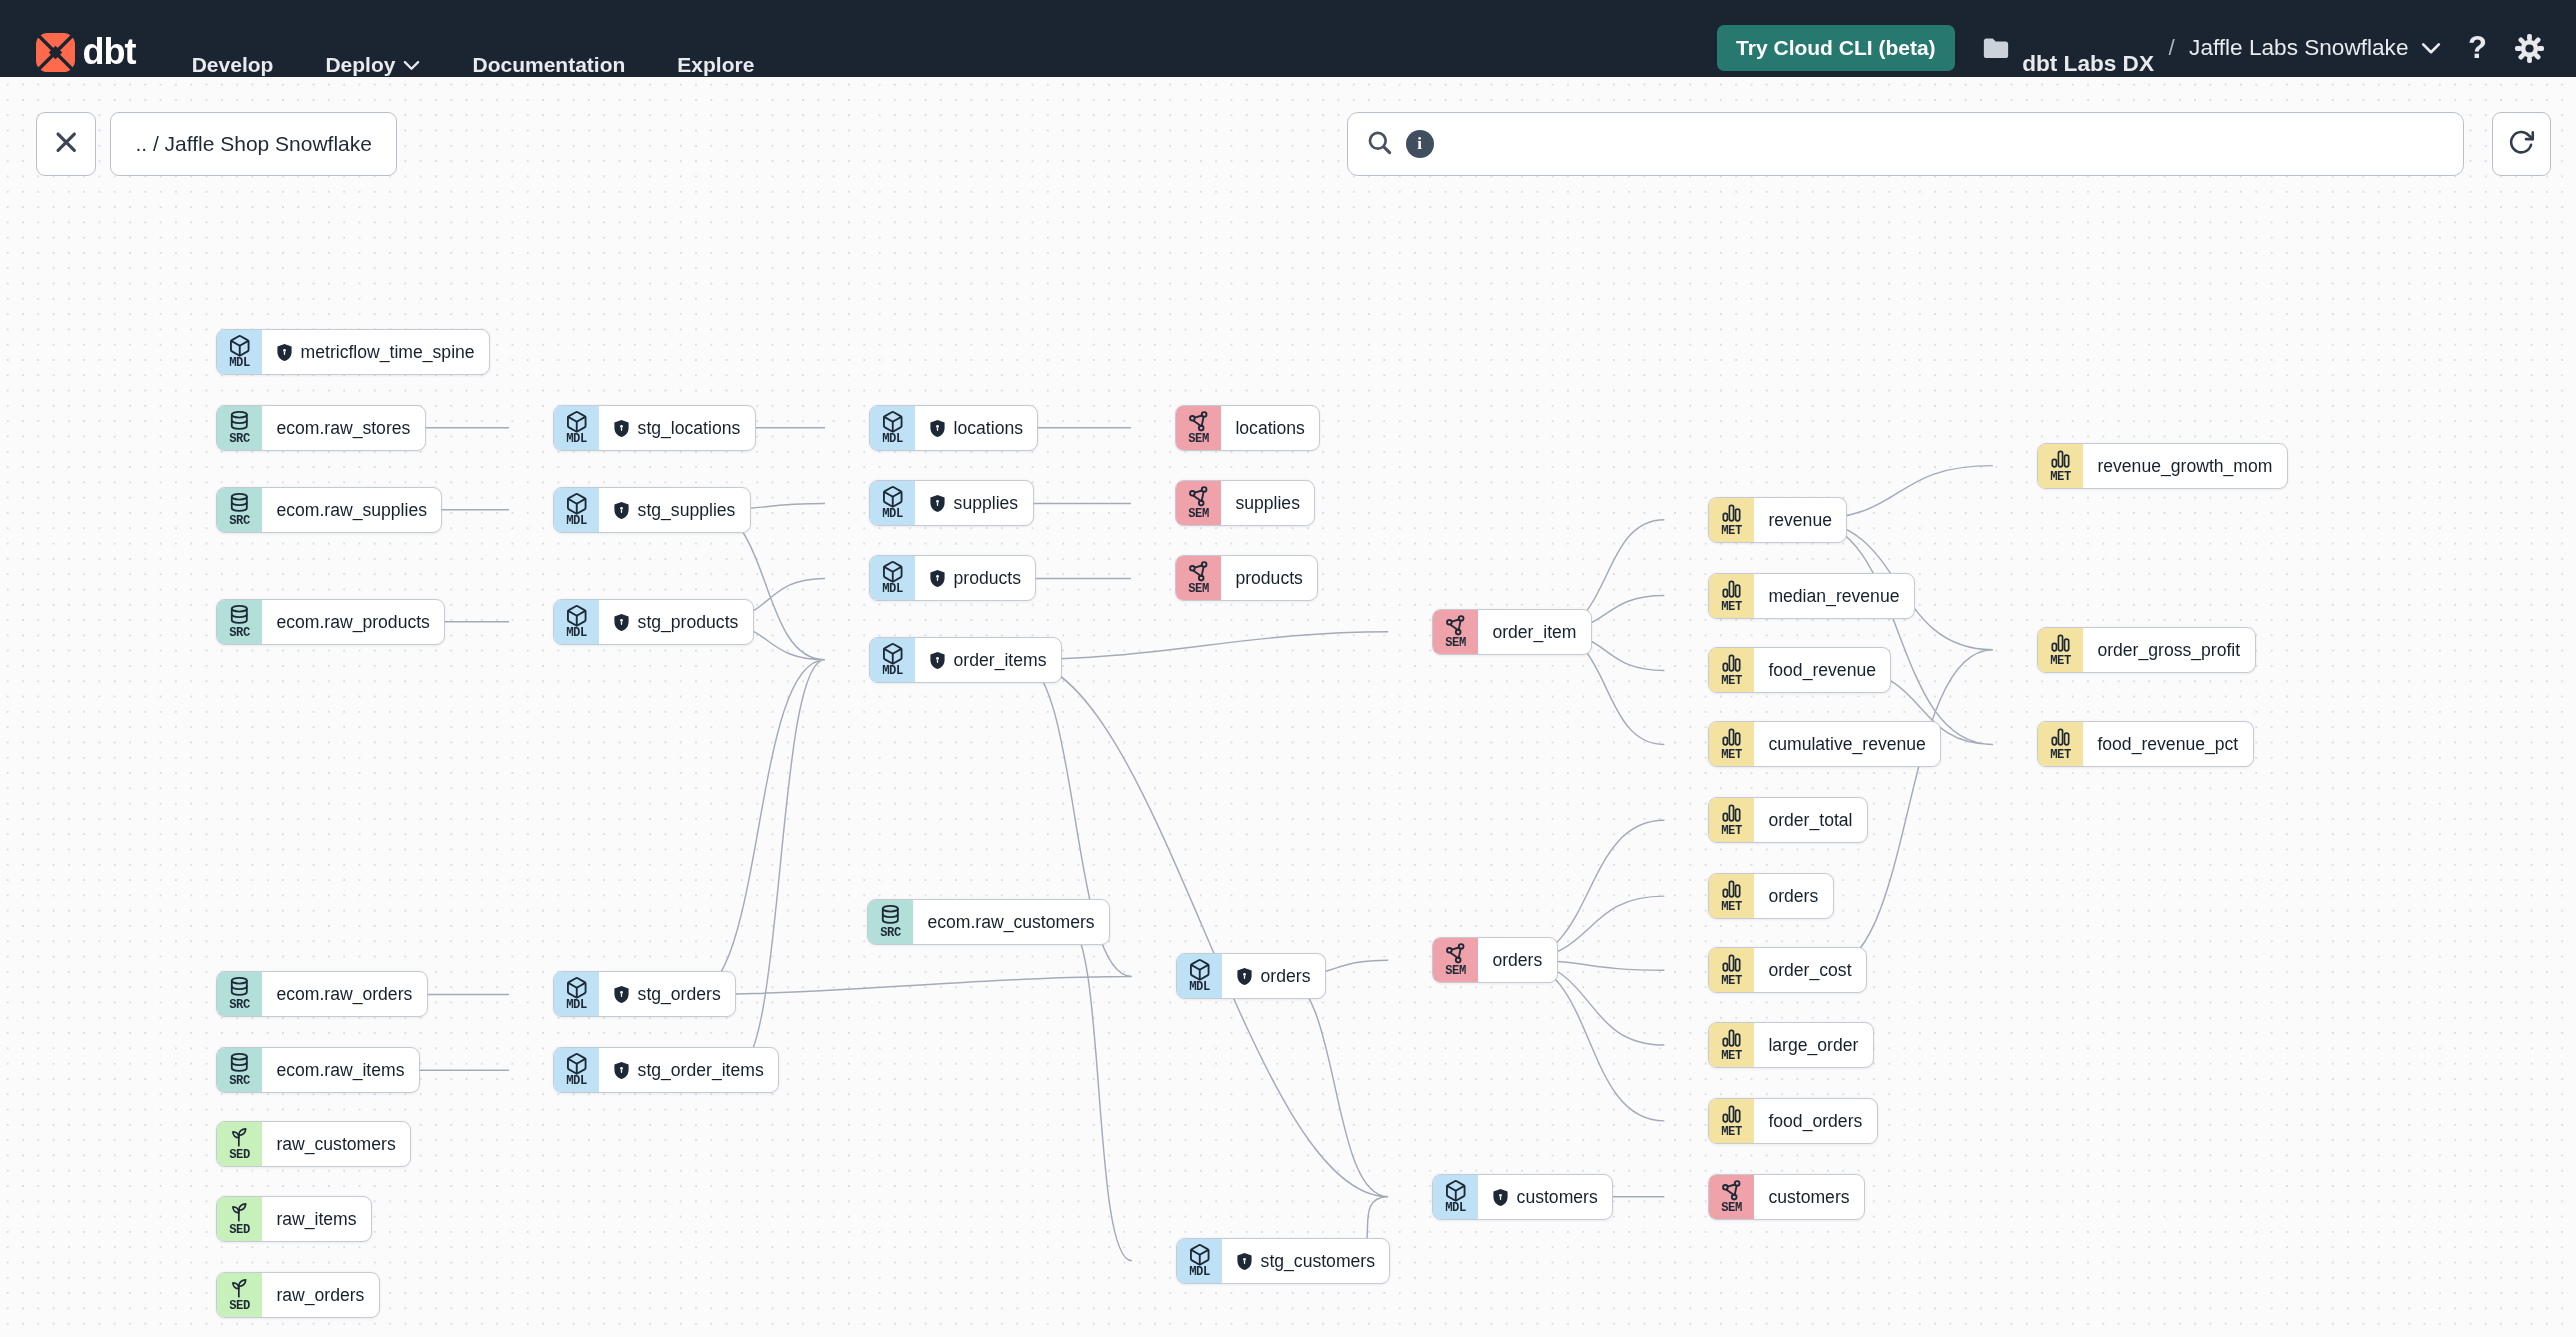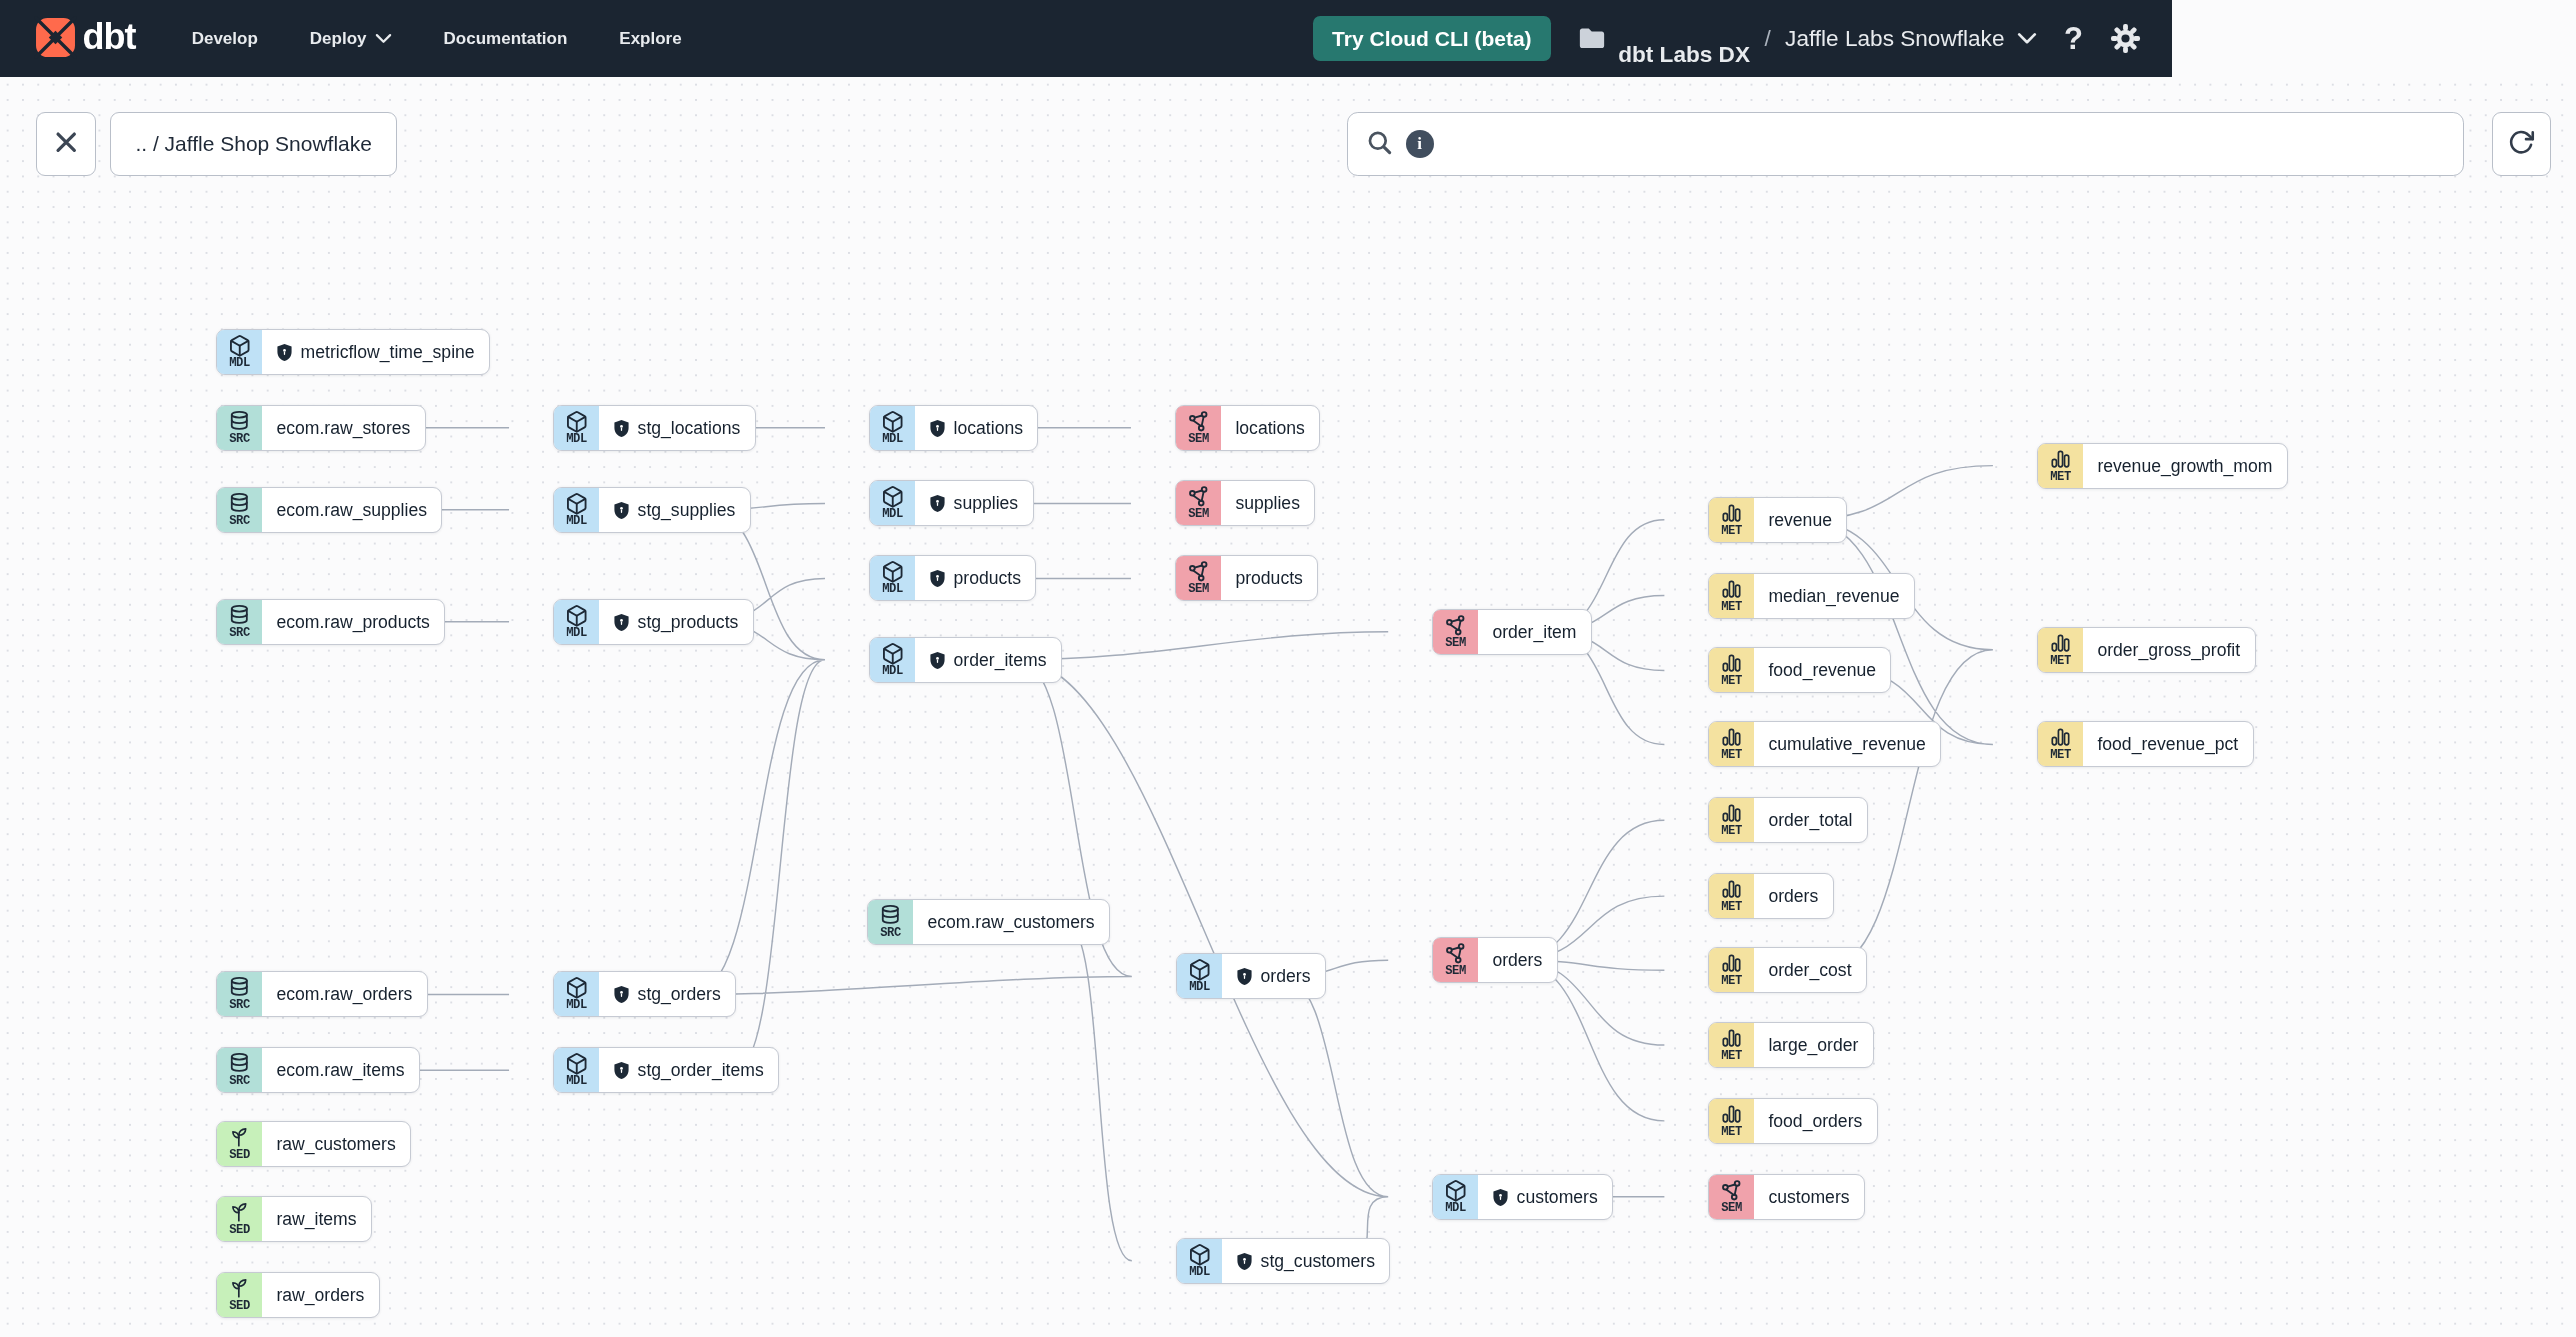--- a/index.html
+++ b/index.html
@@ -3,27 +3,27 @@
 <meta charset="utf-8">
 <style>
   html,body{margin:0;padding:0;}
   body{
     width:2576px;height:1338px;position:relative;overflow:hidden;
     font-family:"Liberation Sans",sans-serif;background:#fbfbfc;
     -webkit-font-smoothing:antialiased;
   }
   
   .navbar{
-    position:absolute;top:0;left:0;width:2172px;height:77px;
-    background:#1b2531;display:flex;align-items:center;z-index:50;
+    position:absolute;top:0;left:0;width:2576px;height:77px;
+    background:#1b2531;display:flex;align-items:flex-end;z-index:50;
   }
   .brand{display:flex;align-items:center;margin-left:34px;}
   .brand-word{color:#ffffff;font-size:36px;font-weight:700;letter-spacing:-0.9px;margin-left:5.4px;margin-top:-3.6px;}
   .nav-items{display:flex;align-items:center;margin-left:56px;gap:52px;}
-  .nav-item{display:flex;align-items:center;gap:8.1px;color:#e8ebee;font-size:17px;font-weight:600;cursor:pointer;}
+  .nav-item{display:flex;align-items:center;gap:8.1px;color:#e8ebee;font-size:21px;font-weight:600;cursor:pointer;}
   .nav-right{margin-left:auto;display:flex;align-items:center;gap:27px;padding-right:31px;}
   .cta-btn{
     background:#27786f;color:#ffffff;font-size:21px;font-weight:600;
     padding:10.8px 19px;border-radius:7.2px;white-space:nowrap;cursor:pointer;
   }
   .account{display:flex;align-items:center;gap:12.6px;color:#e8ebee;font-size:22.6px;white-space:nowrap;}
   .account .acct-name{font-weight:700;margin-top:32px;}
   .account .sep{color:#aab2bc;font-weight:400;padding:0 1.8px;}
   .account .proj{font-weight:400;}
   .icon-btn{display:flex;align-items:center;justify-content:center;cursor:pointer;}

